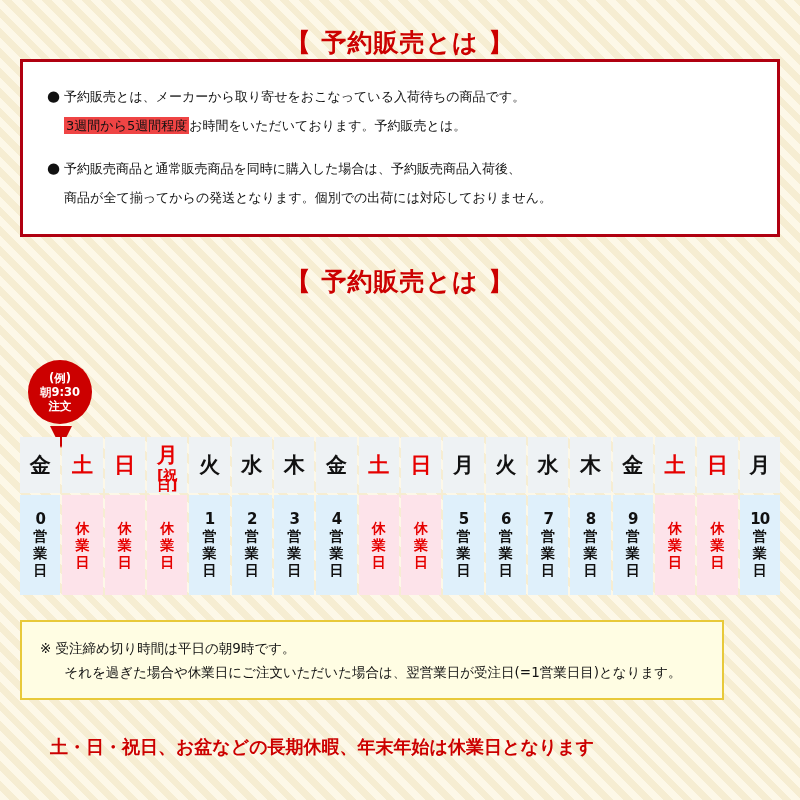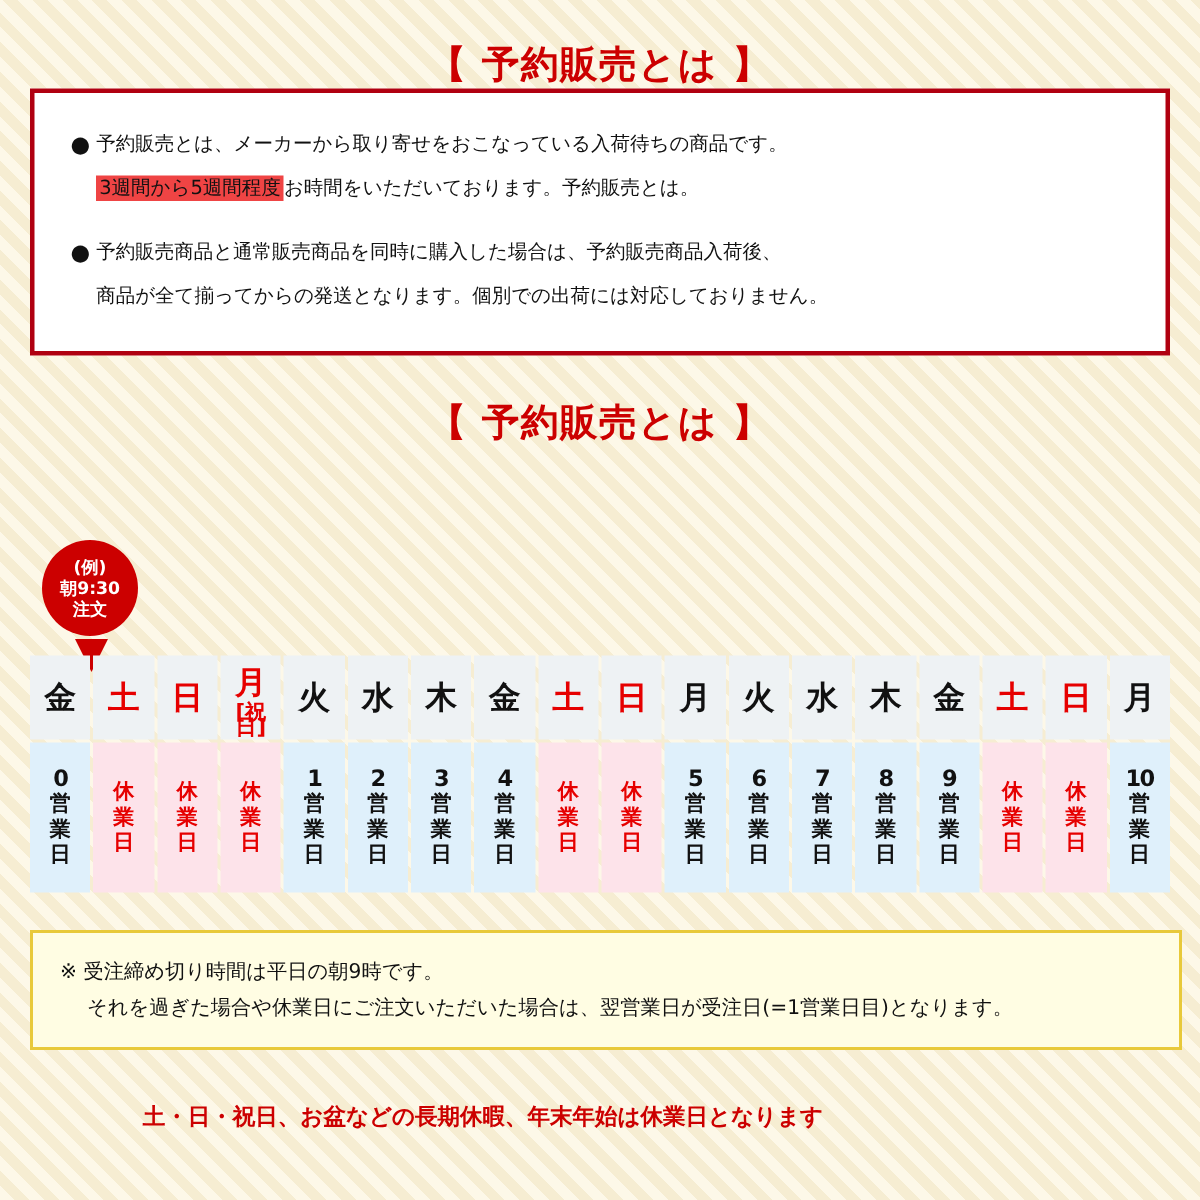--- a/index.html
+++ b/index.html
@@ -164,42 +164,42 @@
   .cal-count .num {
     font-size: 15px;
     letter-spacing: -1px;
   }
 
   
   .note-box {
     position: absolute;
     left: 20px;
     top: 620px;
-    width: 768px;
+    width: 704px;
     box-sizing: border-box;
     background: #fffde3;
     border: 2px solid #e8c93a;
     padding: 14px 34px 14px 18px;
   }
   .nline {
     font-size: 13.5px;
     line-height: 24px;
     color: #111;
     white-space: nowrap;
   }
-  .nline.indent { padding-left: 18px; }
+  .nline.indent { padding-left: 18px; text-align: center; }
 
   .footer-note {
     position: absolute;
     left: 0;
     top: 735px;
     width: 644px;
     text-align: center;
     color: #cc0000;
-    font-size: 15px;
+    font-size: 18px;
     font-weight: bold;
   }
 </style>
 </head>
 <body>
 
 <div class="page">
 
   <div class="sec1-title">【 予約販売とは 】</div>
 

